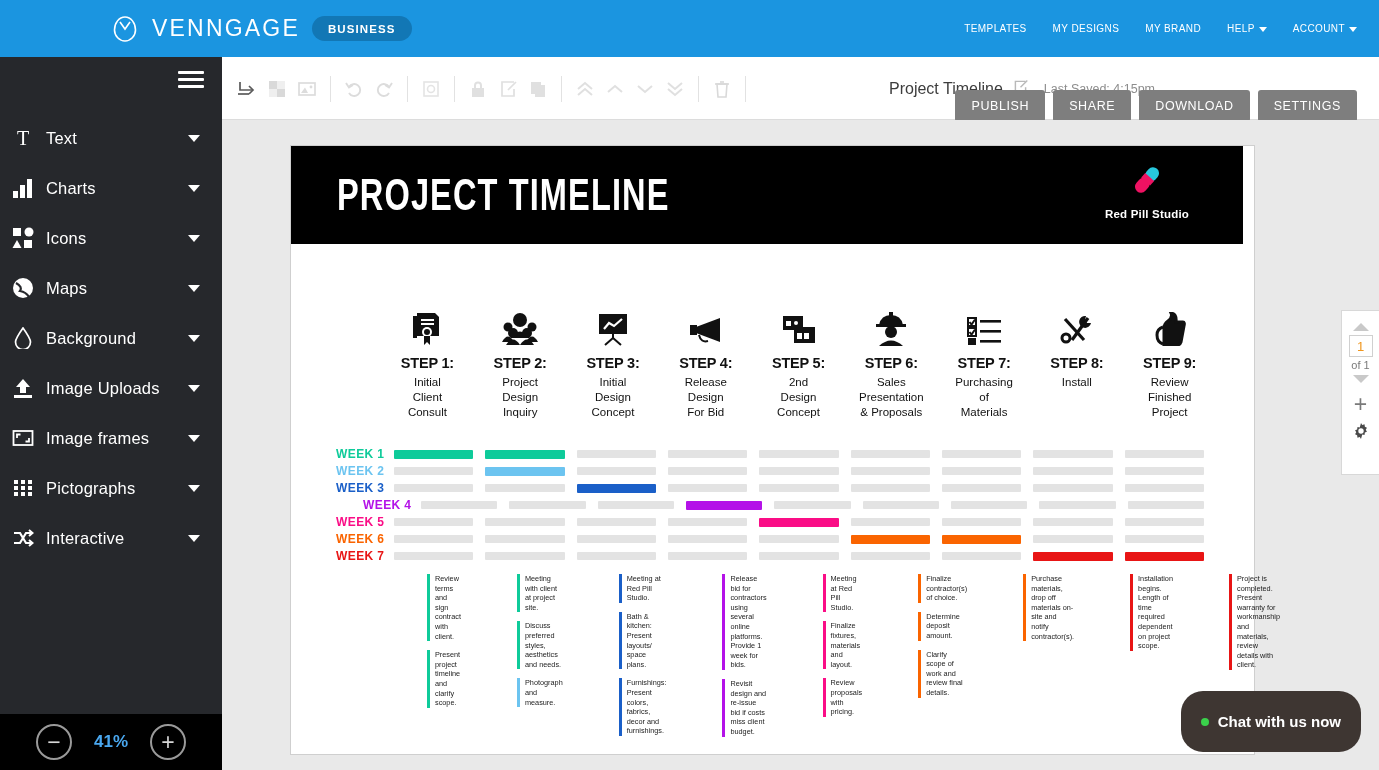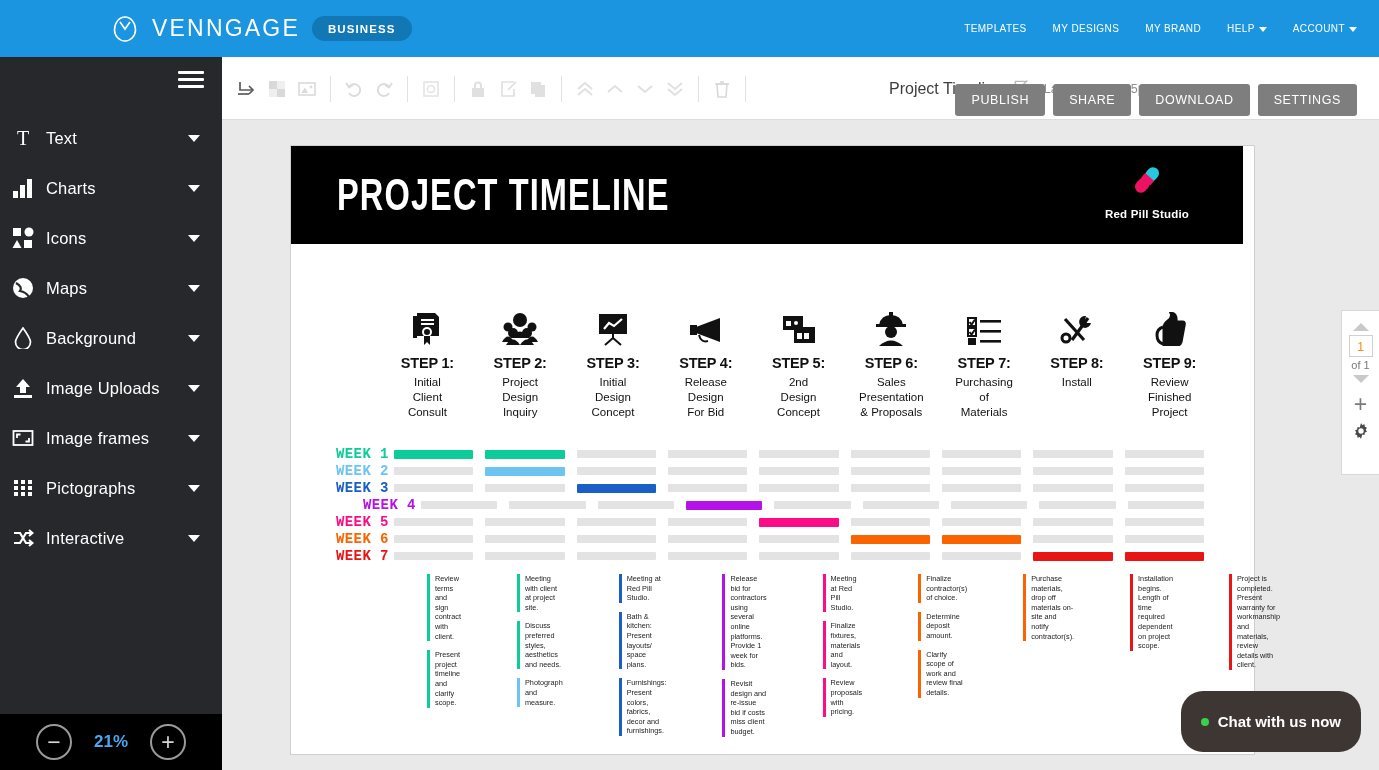--- a/index.html
+++ b/index.html
@@ -55,21 +55,21 @@
   #toolbar {
     position: absolute; left: 222px; top: 57px; width: 1157px; height: 63px; background: #fff;
     border-bottom: 1px solid #dcdcdc;
   }
   #tools { position: absolute; left: 10px; top: 0; height: 63px; display: flex; align-items: center; }
   .tool { width: 30px; height: 30px; display: flex; align-items: center; justify-content: center; cursor: pointer; }
   .tsep { width: 1px; height: 26px; background: #e2e2e2; margin: 0 8px; }
   #doc-title { position: absolute; left: 667px; top: 0; height: 63px; display: flex; align-items: center; gap: 9px; }
   #doc-title .dt-name { font-size: 16px; color: #3d3d3d; }
   #doc-title .dt-saved { font-size: 12.5px; color: #8d8d8d; margin-left: 6px; }
-  #actions { position: absolute; right: 22px; top: 11px; height: 63px; display: flex; align-items: center; gap: 8px; }
+  #actions { position: absolute; right: 22px; top: 17px; height: 63px; display: flex; align-items: center; gap: 8px; }
   .abtn { background: #7e7e7e; color: #fff; font-size: 12.5px; letter-spacing: .6px;
     padding: 9px 16px; border-radius: 3px; cursor: pointer; }
 
   
   #canvas-area {
     position: absolute; left: 222px; top: 120px; width: 1157px; height: 650px;
     background: #e9e9e9; overflow: hidden;
   }
   #page {
     position: absolute; left: 68px; top: 25px; width: 965px; height: 610px;
@@ -90,22 +90,22 @@
   .step { flex: 1; text-align: center; }
   .step .st-icon { height: 40px; display: flex; align-items: flex-end; justify-content: center; }
   .step .st-num { font-size: 14.5px; font-weight: 700; color: #111; margin-top: 9px; letter-spacing: -.2px;
     font-family: "Liberation Sans Narrow", "Liberation Sans", sans-serif; }
   .step .st-desc { font-size: 11.5px; color: #111; line-height: 15px; margin-top: 4px;
     font-family: "Liberation Sans Narrow", "Liberation Sans", sans-serif; }
 
   
   #gantt { position: absolute; left: 45px; top: 300px; width: 880px; }
   .g-row { display: flex; align-items: center; height: 16px; margin-bottom: 1px; }
-  .g-wk { width: 58px; font-size: 14px; font-weight: 700; letter-spacing: .4px; flex: none;
-    font-family: Liberation Mono, monospace; }
+  .g-wk { width: 58px; font-size: 12px; font-weight: 700; letter-spacing: .4px; flex: none;
+    font-family: Liberation Sans, sans-serif; }
   .g-cells { display: flex; flex: 1; }
   .g-cell { flex: 1; padding-right: 12px; }
   .g-bar { height: 8px; background: #e3e3e3; border-radius: 1px; }
 
   
   #notes { position: absolute; left: 88px; top: 428px; width: 840px; display: flex; }
   .note-col { flex: 1; padding-right: 8px; }
   .note { display: flex; margin-bottom: 9px; margin-left: 48px; }
   .note .n-bar { width: 3px; flex: none; margin-right: 5px; }
   .note .n-txt { font-size: 7.3px; line-height: 9.6px; color: #1c1c1c;
@@ -275,21 +275,21 @@
           </svg>
         </span>
         <span class="si-label">Interactive</span>
         <i class="si-caret"></i>
       </div>
 
     </div>
 
     <div id="zoombar">
       <span class="zbtn">−</span>
-      <span id="zoomval">21%</span>
+      <span id="zoomval">41%</span>
       <span class="zbtn">+</span>
     </div>
   </div>
 
   <div id="toolbar">
     <div id="tools">
       <span class="tool">
         <svg width="20" height="20" viewBox="0 0 20 20" stroke="#5a5a5a" stroke-width="1.7" fill="none">
           <path d="M3 3 L3 11 L16 11"></path>
             <path d="M12 7 L16 11 L12 15"></path>

